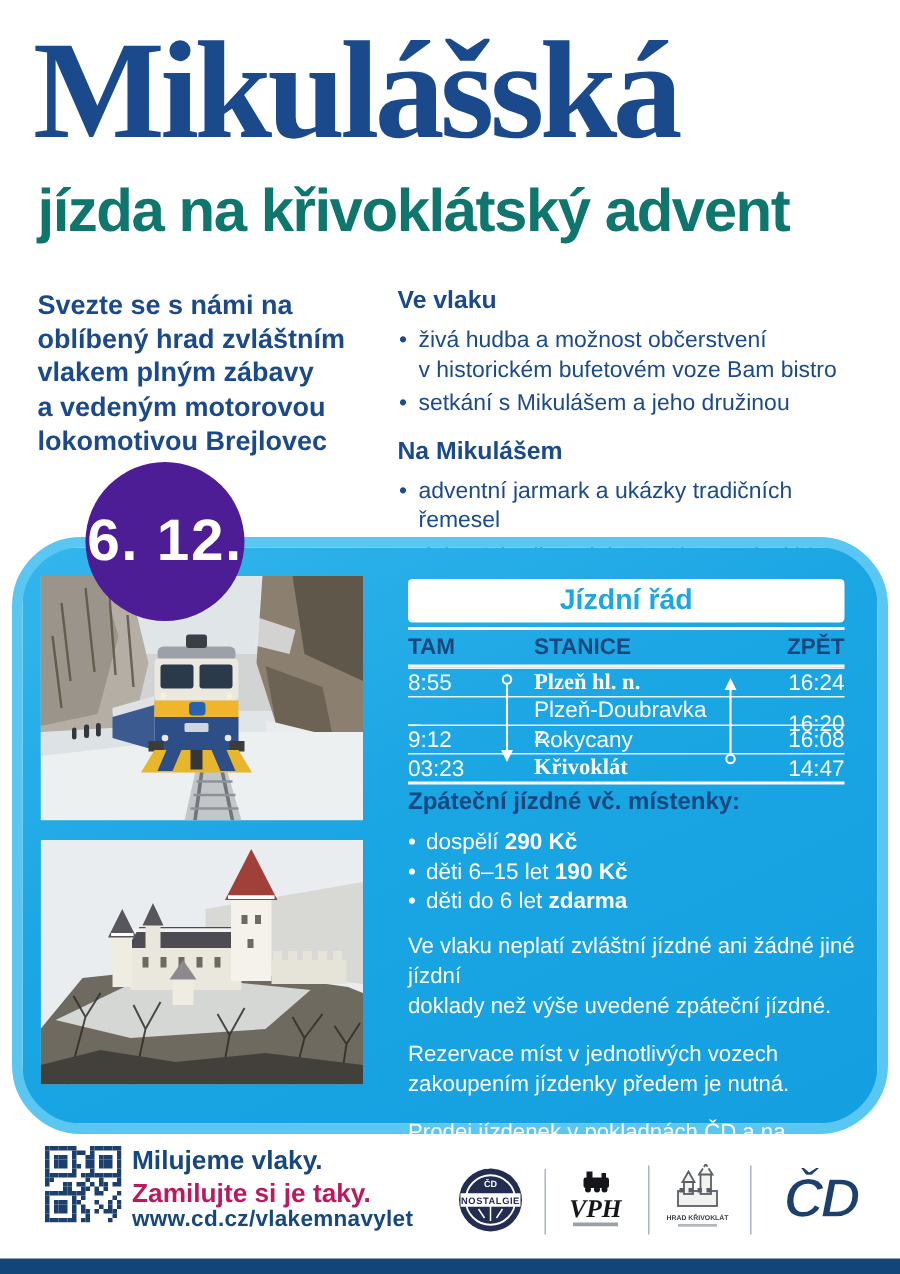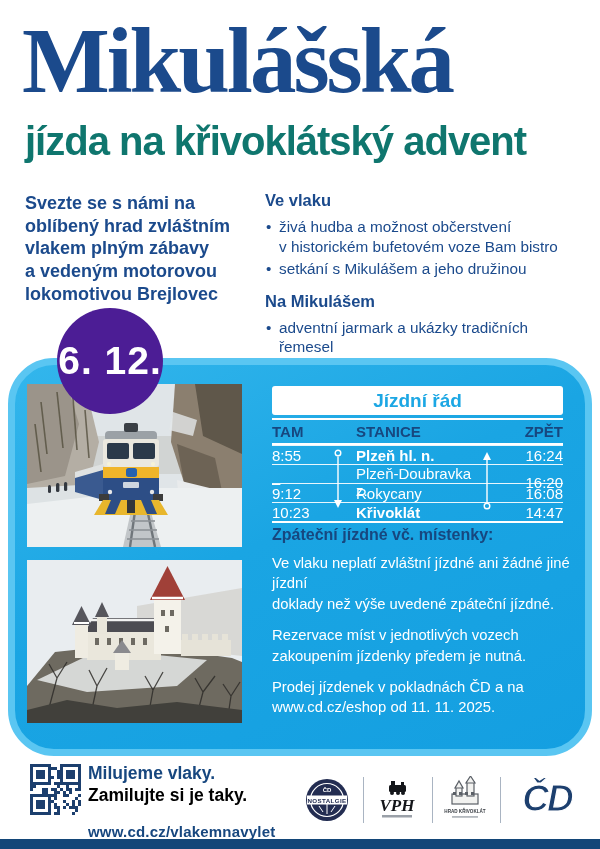--- a/index.html
+++ b/index.html
@@ -65,36 +65,36 @@
     position:absolute;left:264px;top:60px;width:291px;
     border-top:2px solid #fff;border-bottom:2px solid #fff;color:#fff;
   }
   .tt-grid{display:grid;grid-template-columns:58px 16px 133px 26px 58px;align-items:center;}
   .tt-head{height:23px;color:#17477f;font-weight:bold;font-size:15px;border-bottom:2px solid #fff;}
   .tt-row{height:18px;font-size:15px;border-top:1px solid rgba(255,255,255,.9);}
   .tt-row:first-of-type{border-top:none;}
   .c-tam{text-align:left;}
   .c-st{padding-left:10px;text-align:left;}
   .c-zp{text-align:right;padding-left:2px;}
-  .bold{font-weight:bold;}
+  .bold{font-weight:bold;font-family:Liberation Serif, serif;}
   .tt-arrows{position:absolute;left:264px;top:87px;}
 
   
   .pricing{position:absolute;left:264px;top:168px;width:304px;color:#fff;}
   .pricing h4{margin:0 0 9px 0;font-size:16px;font-weight:bold;color:#17477f;}
   .price-list{list-style:none;margin:0 0 10px 0;padding:0;}
   .price-list li{position:relative;padding-left:12px;font-size:15px;line-height:18.5px;margin-bottom:1px;}
   .price-list li::before{content:"\2022";position:absolute;left:0;top:0;}
   .pricing p{margin:0 0 11px 0;font-size:14.8px;line-height:1.38;white-space:pre-line;}
 
   
   .qr{left:30px;top:764px;}
   .slogan{left:88px;top:765px;line-height:1;}
   .slogan .l1{font-size:17.5px;font-weight:bold;color:#17477f;margin-bottom:4px;}
-  .slogan .l2{font-size:17.5px;font-weight:bold;color:#000000;margin-bottom:20px;}
+  .slogan .l2{font-size:17.5px;font-weight:bold;color:#be185d;margin-bottom:1px;}
   .slogan .l3{font-size:15px;font-weight:bold;color:#17477f;letter-spacing:.2px;}
   .logo-divider{position:absolute;top:777px;width:1px;height:46px;background:#a9b4c2;}
   .footer-bar{left:0;top:839px;width:600px;height:10px;background:#134678;}
 </style>
 </head>
 <body>
 
 <div class="poster">
 
   <div class="abs title">Mikulášská</div>
@@ -277,41 +277,46 @@
           <span class="c-zp">16:20</span>
         </div>
         <div class="tt-grid tt-row">
           <span class="c-tam">9:12</span>
             <span></span>
           <span class="c-st">Rokycany</span>
             <span></span>
           <span class="c-zp">16:08</span>
         </div>
         <div class="tt-grid tt-row">
-          <span class="c-tam">10:23</span>
+          <span class="c-tam">03:23</span>
             <span></span>
           <span class="c-st bold">Křivoklát</span>
             <span></span>
           <span class="c-zp">14:47</span>
         </div>
       </div>
 
       <svg class="tt-arrows" width="291" height="72">
         <g stroke="#ffffff" stroke-width="1.4" fill="none">
           <circle cx="66" cy="8" r="2.8"></circle>
           <line x1="66" y1="11.5" x2="66" y2="55"></line>
           <line x1="215" y1="14" x2="215" y2="57.5"></line>
           <circle cx="215" cy="61" r="2.8"></circle>
         </g>
         <polygon points="62,55 70,55 66,63" fill="#ffffff"></polygon>
         <polygon points="211,15 219,15 215,7" fill="#ffffff"></polygon>
       </svg>
 
       <div class="pricing">
         <h4>Zpáteční jízdné vč. místenky:</h4>
+        <ul class="price-list">
+          <li><span>dospělí </span><b>290 Kč</b></li>
+          <li><span>děti 6–15 let </span><b>190 Kč</b></li>
+          <li><span>děti do 6 let </span><b>zdarma</b></li>
+        </ul>
         <p>Ve vlaku neplatí zvláštní jízdné ani žádné jiné jízdní
 doklady než výše uvedené zpáteční jízdné.</p>
         <p>Rezervace míst v jednotlivých vozech
 zakoupením jízdenky předem je nutná.</p>
         <p>Prodej jízdenek v pokladnách ČD a na
 www.cd.cz/eshop od 11. 11. 2025.</p>
       </div>
 
     </div>
   </div>

